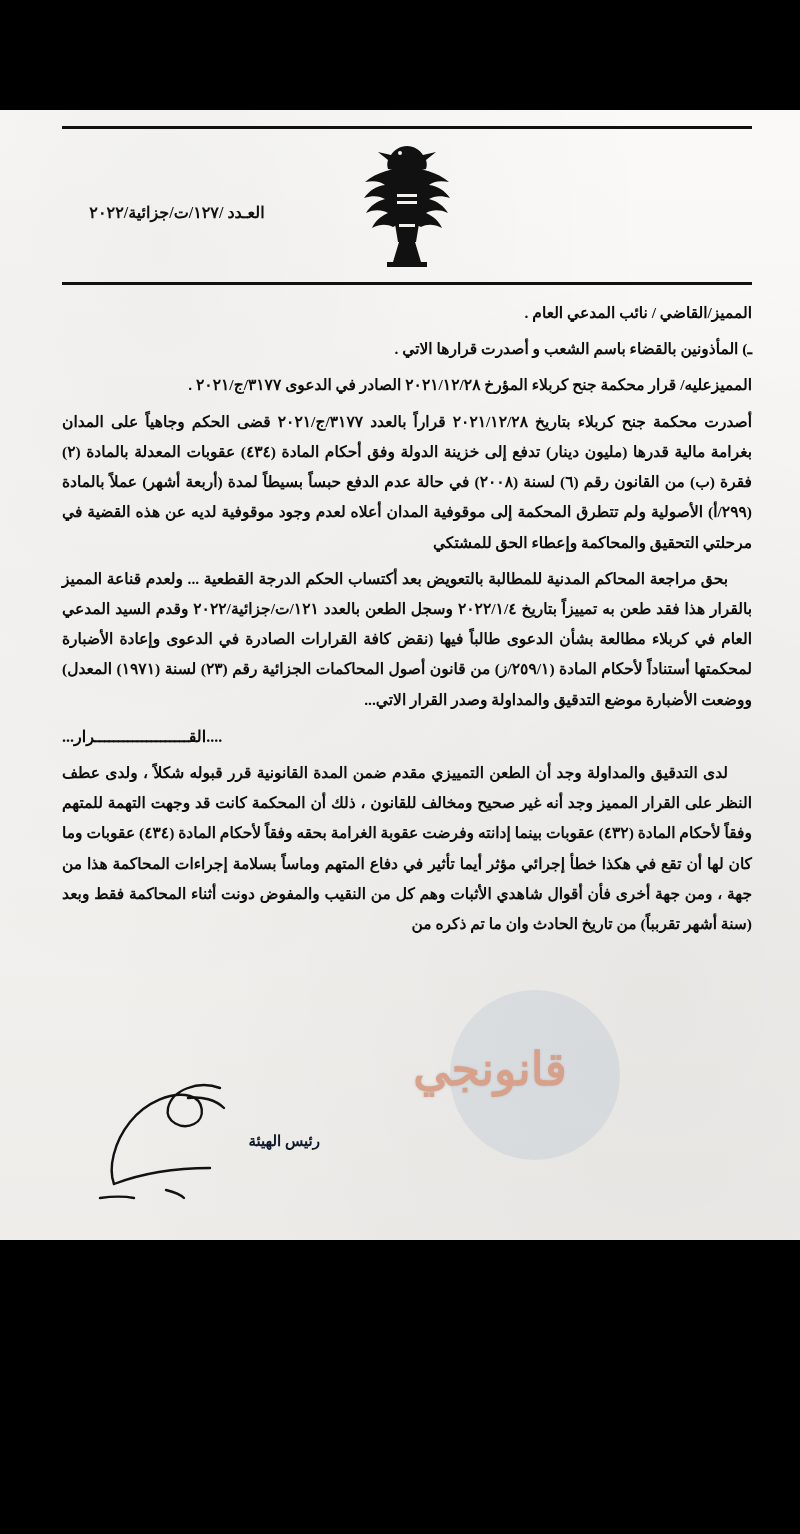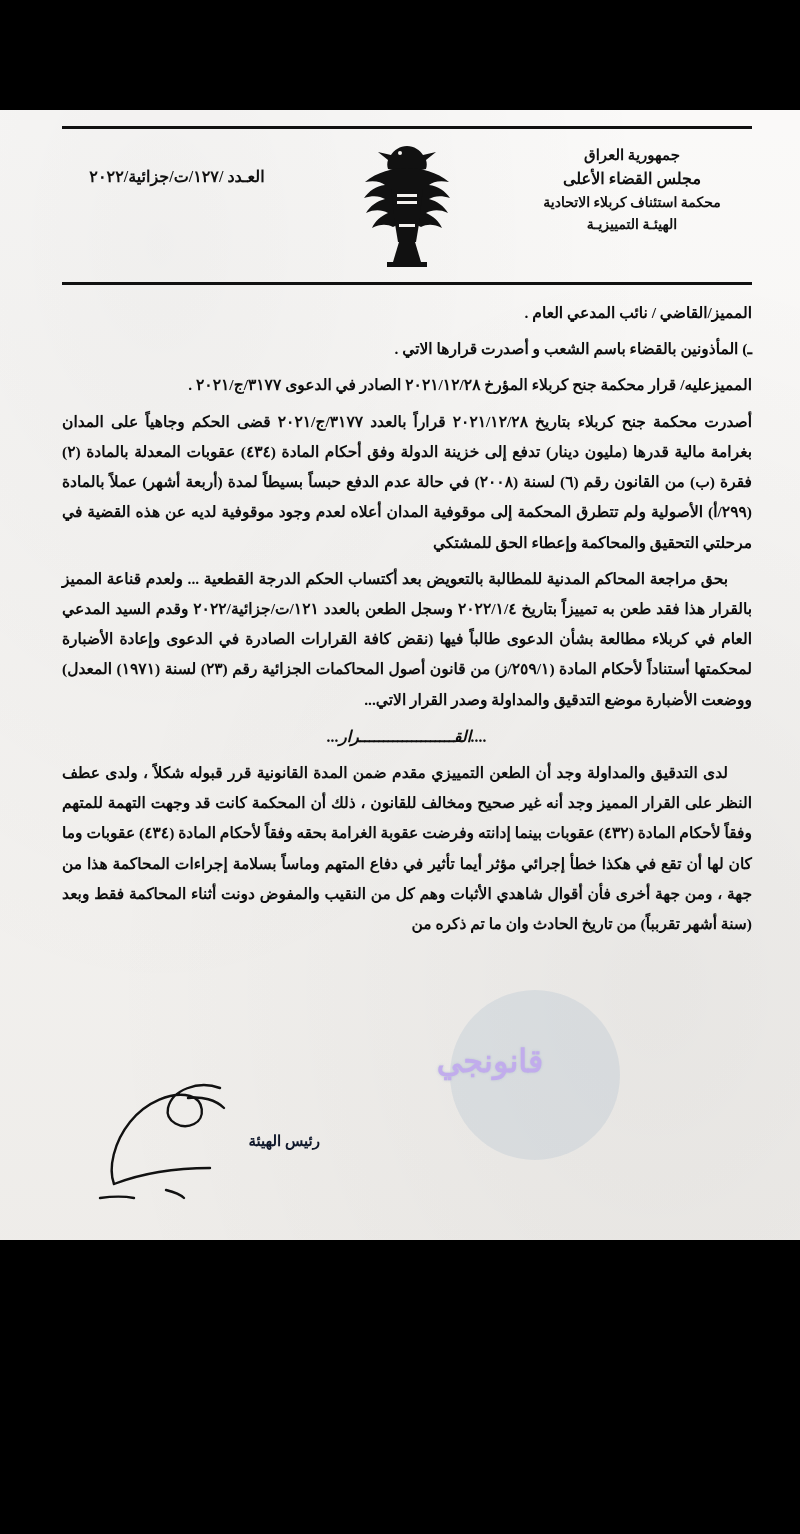--- a/index.html
+++ b/index.html
@@ -83,21 +83,21 @@
     position: absolute;
     left: 0;
     top: 22px;
     width: 230px;
     text-align: center;
     color: #111;
     font-weight: bold;
     font-size: 16px;
     line-height: 2.1;
   }
-  .hdr-left .row { white-space: nowrap; }
+  .hdr-left .row { white-space: nowrap; margin-top: 36px; }
 
   
   .emblem {
     position: absolute;
     left: 50%;
     transform: translateX(-50%);
     top: 0;
     width: 120px;
     height: 140px;
   }
@@ -112,25 +112,24 @@
     color: #0d0d0d;
     font-size: 15.5px;
     line-height: 1.95;
     text-align: justify;
     font-weight: bold;
     direction: rtl;
   }
   .body-text p { margin: 0 0 6px 0; }
   .p-ind { text-indent: 24px; }
   .qrar {
-    text-align: center;
+    text-align: left;
     letter-spacing: 0px;
     margin: 4px 0 8px 0;
     font-size: 16px;
-    font-style: italic;
   }
   .blk { margin-bottom: 10px; }
 
   
   .watermark {
     position: absolute;
     left: 300px;
     top: 880px;
     width: 380px;
     height: 170px;
@@ -146,23 +145,23 @@
     border-radius: 50%;
     background: #9fb4c9;
     opacity: 0.55;
   }
   .wm-text {
     position: absolute;
     left: 0;
     top: 52px;
     width: 380px;
     text-align: center;
-    font-size: 32px;
-    font-weight: bold;
-    color: #8b5cf6;
+    font-size: 46px;
+    font-weight: bold;
+    color: #c2410c;
     text-shadow: 0 0 3px rgba(120,150,180,0.9);
     letter-spacing: 2px;
   }
 
   
   .signature {
     position: absolute;
     left: 70px;
     top: 960px;
     width: 260px;
@@ -181,26 +180,20 @@
 <body>
 
 <div class="page">
 
   <div class="scan">
 
     <div class="rule-top"></div>
 
     <div class="header">
 
-      <div class="hdr-right">
-        <div class="l1">جمهورية العراق</div>
-        <div class="l2">مجلس القضاء الأعلى</div>
-        <div class="l3">محكمة استئناف كربلاء الاتحادية</div>
-        <div class="l4">الهيئـة التمييزيـة</div>
-      </div>
 
       <div class="emblem">
         <svg viewBox="0 0 120 140" width="120" height="140" aria-hidden="true">
           <g fill="#111">
 
             <path d="M60 8 c-7 0 -13 4 -16 9 l-13 -3 l10 8 c-1 3 -1 6 0 9 l19 4 l19 -4 c1 -3 1 -6 0 -9 l10 -8 l-13 3 c-3 -5 -9 -9 -16 -9 z"></path>
             <circle cx="53" cy="15" r="2" fill="#f3f1ee"></circle>
 
             <path d="M60 30 c-14 0 -30 4 -42 14 c10 -2 16 0 20 3 c-9 1 -16 6 -21 13 c9 -3 16 -2 21 1 c-8 2 -15 7 -19 14 c9 -4 16 -3 22 0 c-7 3 -13 8 -16 15 c8 -4 15 -4 21 -1 l14 -7 z"></path>
             <path d="M60 30 c14 0 30 4 42 14 c-10 -2 -16 0 -20 3 c9 1 16 6 21 13 c-9 -3 -16 -2 -21 1 c8 2 15 7 19 14 c-9 -4 -16 -3 -22 0 c7 3 13 8 16 15 c-8 -4 -15 -4 -21 -1 l-14 -7 z"></path>

